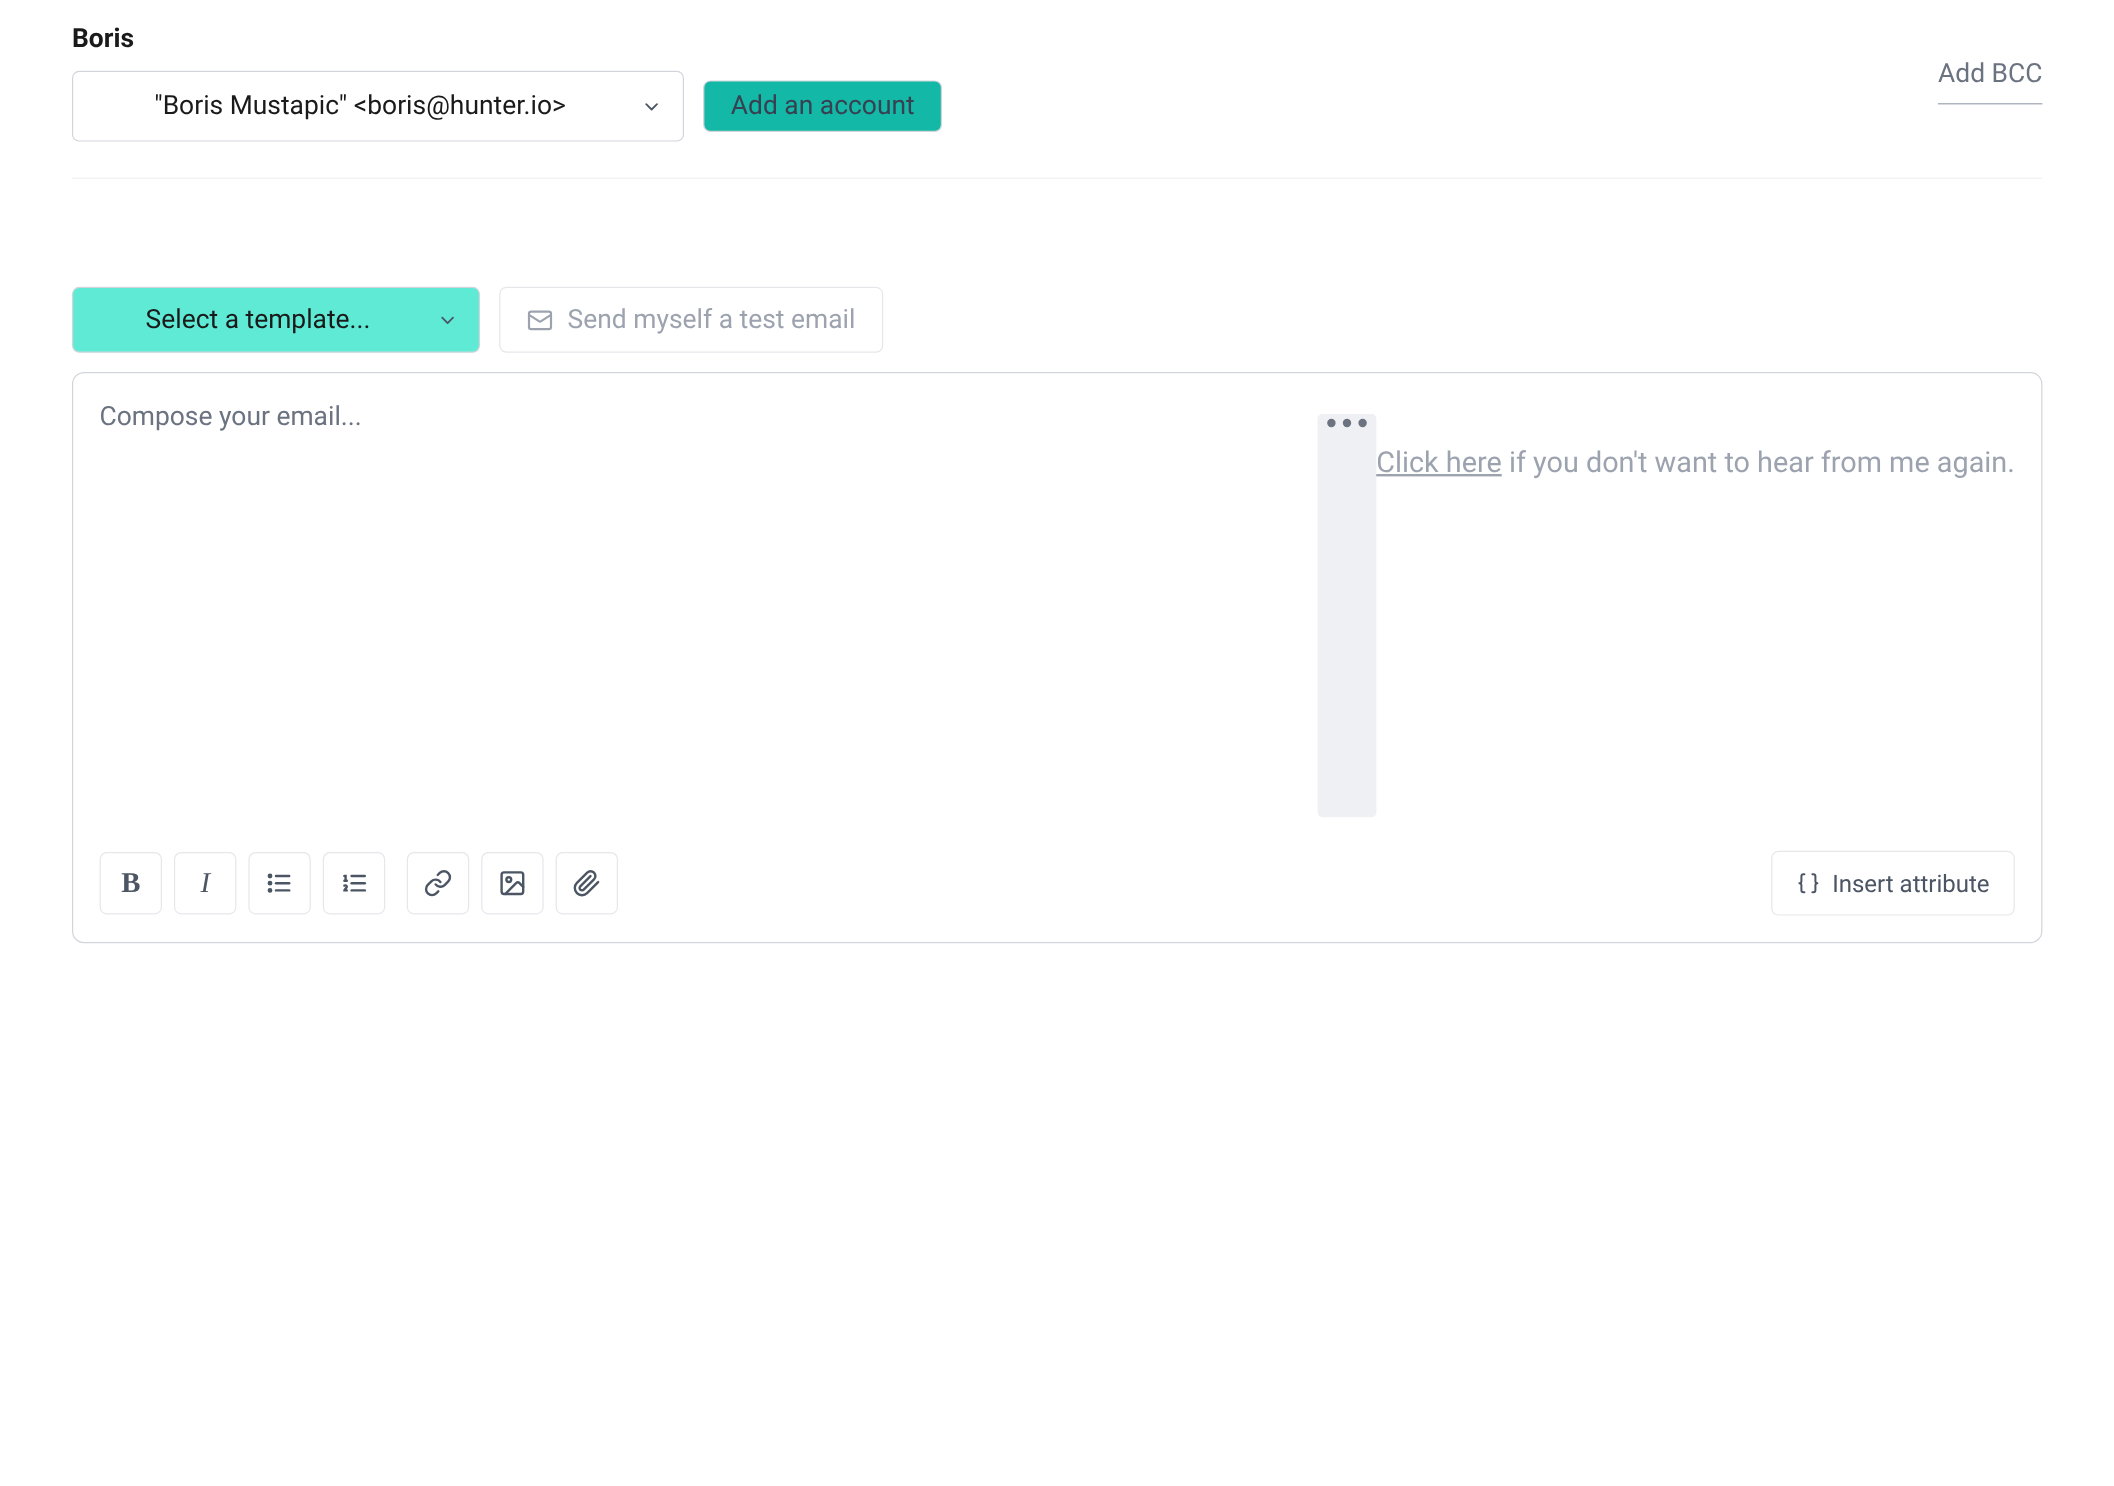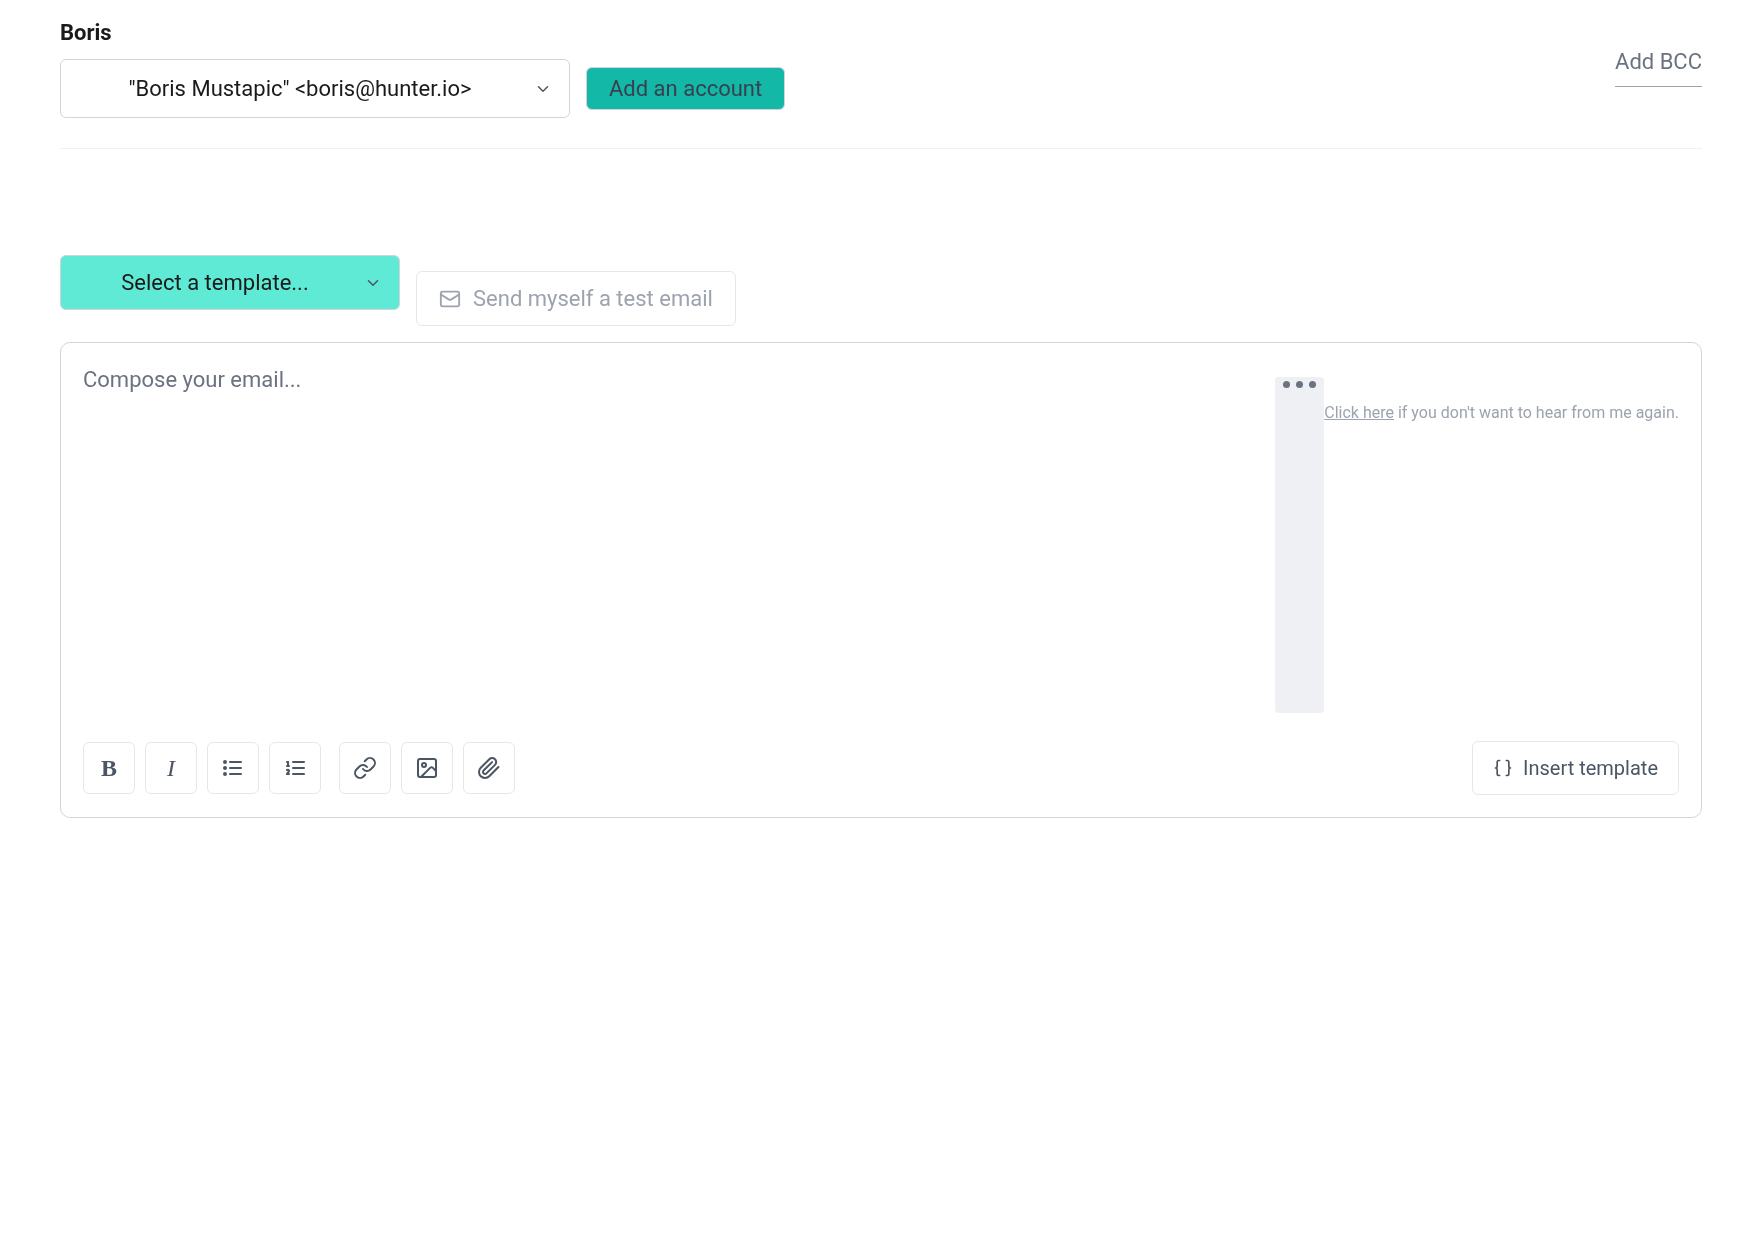--- a/index.html
+++ b/index.html
@@ -99,21 +99,20 @@
       border-radius: 6px;
       background: #fff;
       padding: 14px 22px;
       font-size: 22px;
       color: #9ca3af;
       cursor: pointer;
       display: inline-flex;
       align-items: center;
       gap: 12px;
       font-family: inherit;
-      margin-top: 32px;
     }
     .compose-box {
       border: 1px solid #d1d5db;
       border-radius: 10px;
       overflow: hidden;
     }
     .subject-row {
       display: flex;
       align-items: center;
       border-bottom: 1px solid #d1d5db;
@@ -173,21 +172,21 @@
     }
     .collapse-dots span {
       width: 7px;
       height: 7px;
       background: #6b7280;
       border-radius: 50%;
       display: block;
     }
     .unsub-line {
       margin-top: 36px;
-      font-size: 16px;
+      font-size: 24px;
       color: #9ca3af;
     }
     .unsub-link {
       color: #9ca3af;
       text-decoration: underline;
       cursor: pointer;
     }
     .toolbar {
       display: flex;
       align-items: center;
@@ -327,16 +326,16 @@
             <path d="m21.44 11.05-9.19 9.19a6 6 0 0 1-8.49-8.49l8.57-8.57A4 4 0 1 1 18 8.84l-8.59 8.57a2 2 0 0 1-2.83-2.83l8.49-8.48"></path>
           </svg>
       </button>
     </div>
     <div class="spacer"></div>
     <button class="insert-attr-btn">
       <svg width="20" height="20" viewBox="0 0 24 24" fill="none" stroke="#4b5563" stroke-width="2" stroke-linecap="round" stroke-linejoin="round">
           <path d="M8 3H7a2 2 0 0 0-2 2v5a2 2 0 0 1-2 2 2 2 0 0 1 2 2v5c0 1.1.9 2 2 2h1"></path>
           <path d="M16 21h1a2 2 0 0 0 2-2v-5c0-1.1.9-2 2-2a2 2 0 0 1-2-2V5a2 2 0 0 0-2-2h-1"></path>
         </svg>
-      <span>Insert template</span>
+      <span>Insert attribute</span>
     </button>
   </div>
 </div>
 
 </body></html>

